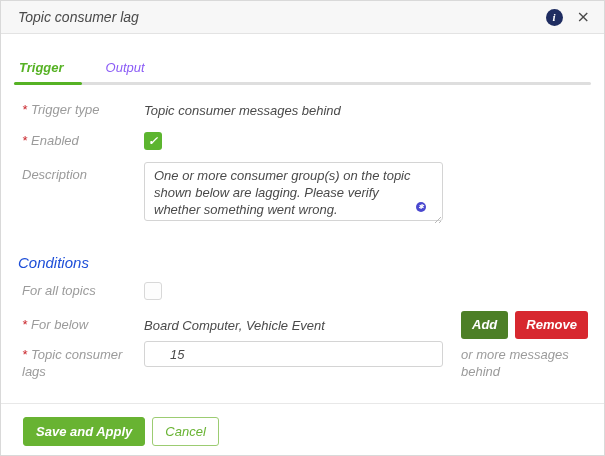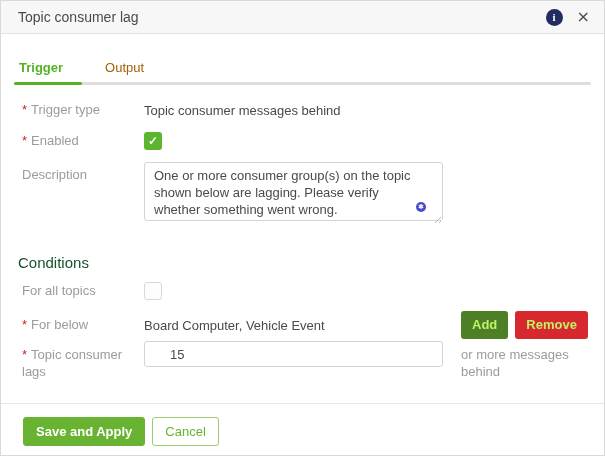--- a/index.html
+++ b/index.html
@@ -1,15 +1,15 @@
 <!DOCTYPE html>
 <html><head>
 <meta charset="utf-8">
 <style>
-  * { box-sizing: border-box; margin: 0; padding: 0; }
+  * { box-sizing: border-box; margin: 0; padding: 0; font-style: italic; }
   html, body { background: #fff; }
   body { font-family: "Liberation Sans", sans-serif; }
 
   .dialog {
     width: 605px; height: 456px;
     background: #fff;
     border: 1px solid #d9d9d9;
     display: flex; flex-direction: column;
     overflow: hidden;
   }
@@ -34,21 +34,21 @@
   .close-icon {
     color: #4a4a4a; font-size: 16px; line-height: 1; cursor: pointer;
     font-family: "DejaVu Sans", sans-serif;
   }
 
   
   .tabs { margin: 26px 13px 0 13px; }
   .tab-labels { display: flex; gap: 42px; padding-left: 5px; }
   .tab { font-size: 13px; cursor: pointer; padding-bottom: 7px; }
   .tab.active { color: #56b224; font-weight: bold; }
-  .tab.inactive { color: #a16207; }
+  .tab.inactive { color: #8b5cf6; }
   .tab-track {
     height: 3px; background: #dedede; border-radius: 2px; position: relative;
   }
   .tab-track-fill {
     position: absolute; left: 0; top: 0; height: 3px; width: 68px;
     background: #56b224; border-radius: 2px;
   }
 
   
   .form-area { margin-top: 16px; padding: 0 13px; }
@@ -97,30 +97,30 @@
     position: absolute; right: 2px; bottom: 2px; width: 9px; height: 9px;
     clip-path: polygon(100% 0, 100% 100%, 0 100%);
     background: repeating-linear-gradient(135deg,
       transparent 0px, transparent 2px, #b9b9b9 2px, #b9b9b9 3px);
     cursor: nwse-resize;
   }
 
   
   .section-heading {
     margin-top: 29px; padding-left: 17px;
-    font-size: 15px; color: #14532d;
+    font-size: 15px; color: #1d4ed8;
   }
   .conditions-area { padding: 0 13px; }
   .row-for-all { margin-top: 11px; align-items: flex-end; }
   .row-for-topic { margin-top: 10px; align-items: center; min-height: 29px; }
   .btn-group { display: flex; gap: 7px; margin-left: 18px; }
   .btn {
     border: none; border-radius: 3px; cursor: pointer;
     font-family: "Liberation Sans", sans-serif;
-    font-size: 13px; font-weight: bold; color: #bef264;
+    font-size: 13px; font-weight: bold; color: #ffffff;
     padding: 6px 11px; line-height: 16px;
   }
   .btn-add { background: #4d7f27; }
   .btn-remove { background: #d7282f; }
 
   .row-lags { margin-top: 2px; }
   .row-lags .row-label { padding-top: 5px; }
   input.lag-input {
     width: 299px; height: 26px;
     border: 1px solid #d4d4d4; border-radius: 3px;

